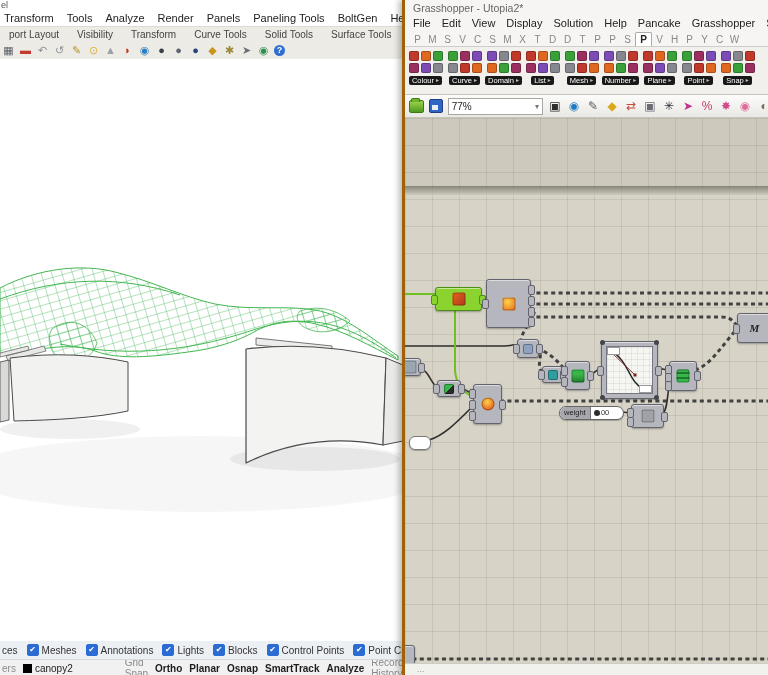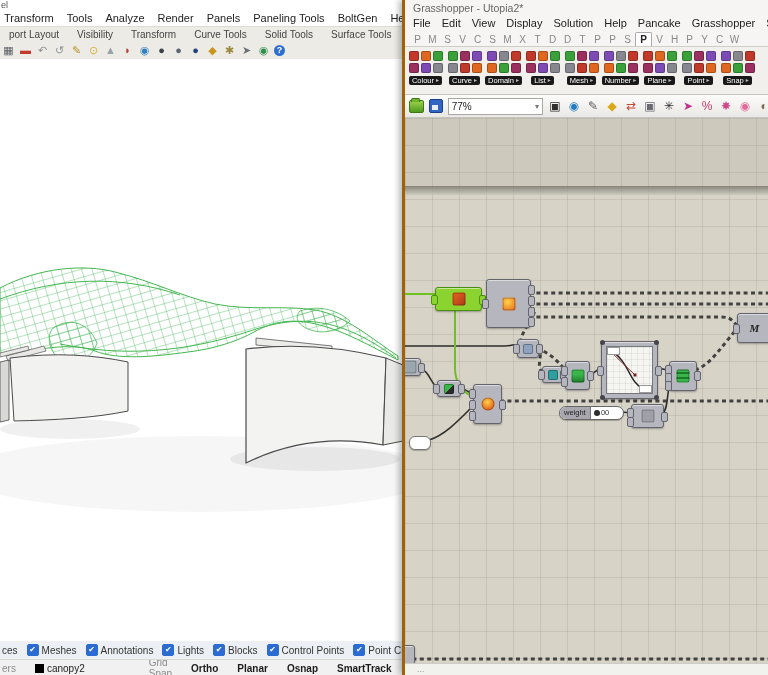--- a/index.html
+++ b/index.html
@@ -22,21 +22,21 @@
   .ricon.hlp{background:#2e6fd0;border-radius:50%;width:11px;height:11px;font-size:9px;line-height:11px;font-weight:bold;}
   #r-viewport{left:0;top:59px;width:403px;height:525px;background:#fff;}
   #r-cmd{left:2px;top:588px;width:398px;height:16px;font-size:10.5px;color:#3c3c3c;white-space:nowrap;}
   #r-filters{left:0;top:641px;width:100%;height:18px;background:#ecf0f4;display:flex;align-items:center;
              gap:9px;font-size:10px;color:#333;padding-left:2px;overflow:hidden;}
   .fitem{display:flex;align-items:center;gap:3px;white-space:nowrap;}
   .cbx{width:10px;height:10px;border:1px solid #9fb4cc;border-radius:2px;background:#fdfdfd;
        font-size:8px;line-height:9px;color:#fff;text-align:center;}
   .cbx.on{background:#2b6cd4;border-color:#2b6cd4;}
   #r-status{left:0;top:659px;width:100%;height:16px;background:#f1f1f1;border-top:1px solid #d8d8d8;
-            display:flex;align-items:center;gap:19px;font-size:10px;color:#8a8a8a;padding-left:2px;overflow:hidden;}
+            display:flex;align-items:center;gap:7px;font-size:10px;color:#8a8a8a;padding-left:2px;overflow:hidden;}
   #r-status .son{color:#1c1c1c;font-weight:bold;}
   .swatch{width:9px;height:9px;background:#000;display:inline-block;}
   #r-layer{color:#222;display:flex;align-items:center;gap:3px;margin-right:45px;}
 
   
   #gh{left:402px;top:0;width:366px;height:675px;background:#f6f5f3;border-left:3px solid #a16207;
       box-shadow:-3px 0 6px rgba(0,0,0,.28);}
   #g-title{left:0;top:0;width:100%;height:14px;font-size:10.5px;color:#666;padding:2px 0 0 8px;}
   #g-menu{left:0;top:14px;width:100%;height:17px;display:flex;align-items:center;gap:11px;
           padding-left:8px;font-size:11px;color:#222;}

